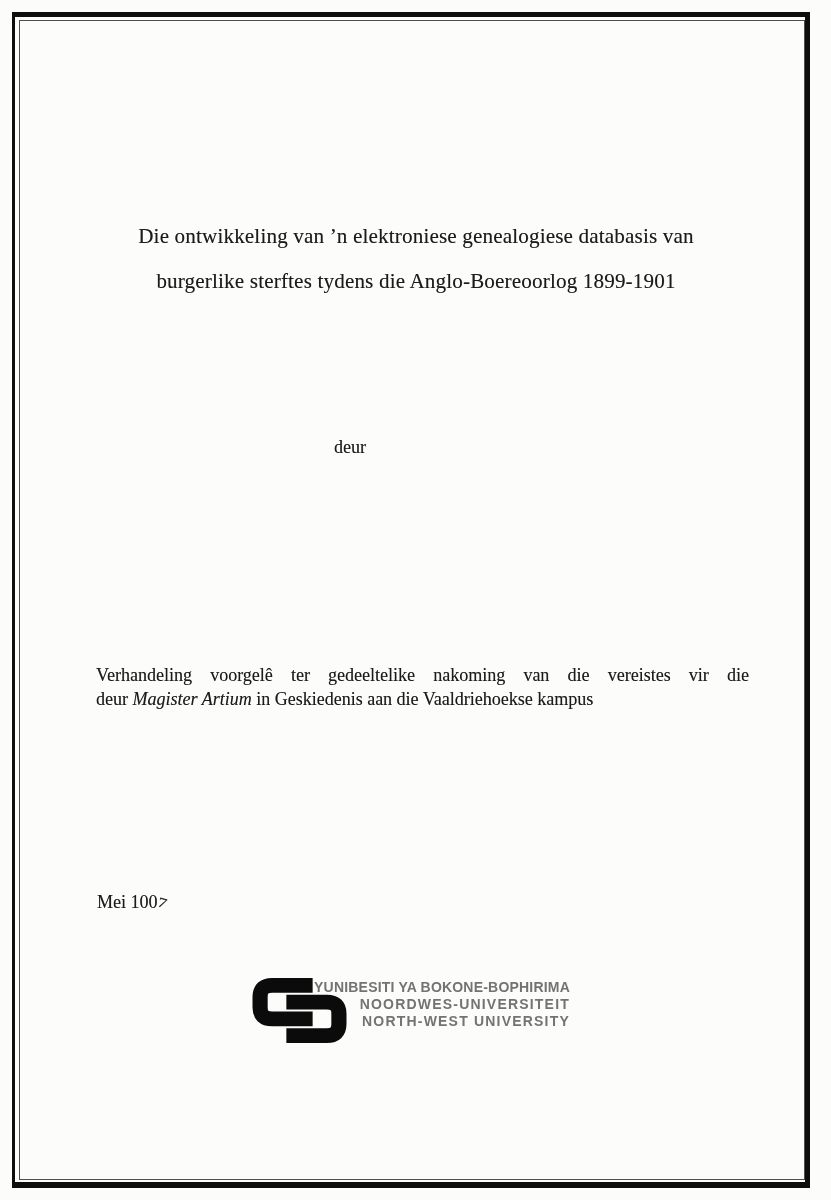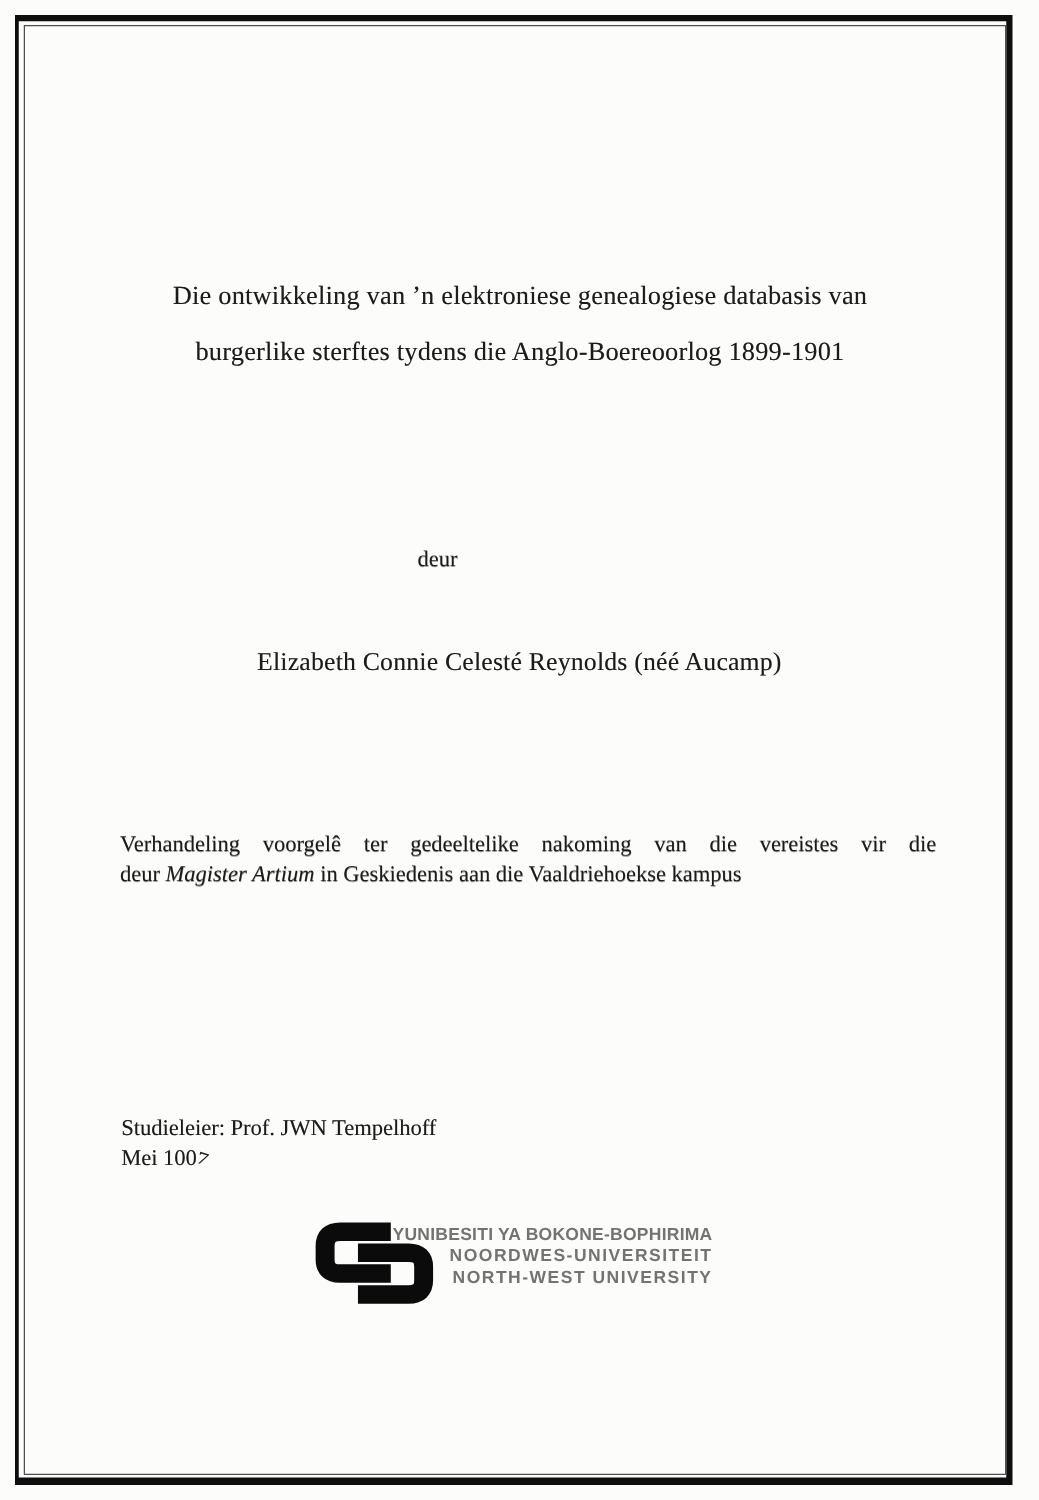--- a/index.html
+++ b/index.html
@@ -89,29 +89,27 @@
   <div class="frame-outer"></div>
   <div class="frame-inner"></div>
 
   <div class="abs title-block">
     <div>Die ontwikkeling van ’n elektroniese genealogiese databasis van</div>
     <div>burgerlike sterftes tydens die Anglo-Boereoorlog 1899-1901</div>
   </div>
 
   <div class="abs byline">deur</div>
 
-  <div class="abs author">Elizabeth Connie Celesté Reynolds (néé Aucamp)</div>
 
   <div class="abs statement">
     <div class="statement-line1">Verhandeling voorgelê ter gedeeltelike nakoming van die vereistes vir die</div>
     <div><span>deur </span><i>Magister Artium</i><span> in Geskiedenis aan die Vaaldriehoekse kampus</span></div>
   </div>
 
   <div class="abs supervisor-block">
-    <div>Studieleier: Prof. JWN Tempelhoff</div>
     <div><span>Mei 100</span><span class="seven">7</span></div>
   </div>
 
   <svg class="abs logo-mark" width="95" height="67" viewBox="0 0 94 68" preserveAspectRatio="none" aria-hidden="true">
     <path d="M60 8.5 H20 Q8 8.5 8 20 V31 Q8 42.5 20 42.5 H60" fill="none" stroke="#0b0b0b" stroke-width="15"></path>
     <path d="M34 25.5 H74 Q86 25.5 86 37 V48 Q86 59.5 74 59.5 H34" fill="none" stroke="#0b0b0b" stroke-width="15"></path>
   </svg>
 
   <div class="abs logo-text">
     <div>YUNIBESITI YA BOKONE-BOPHIRIMA</div>

